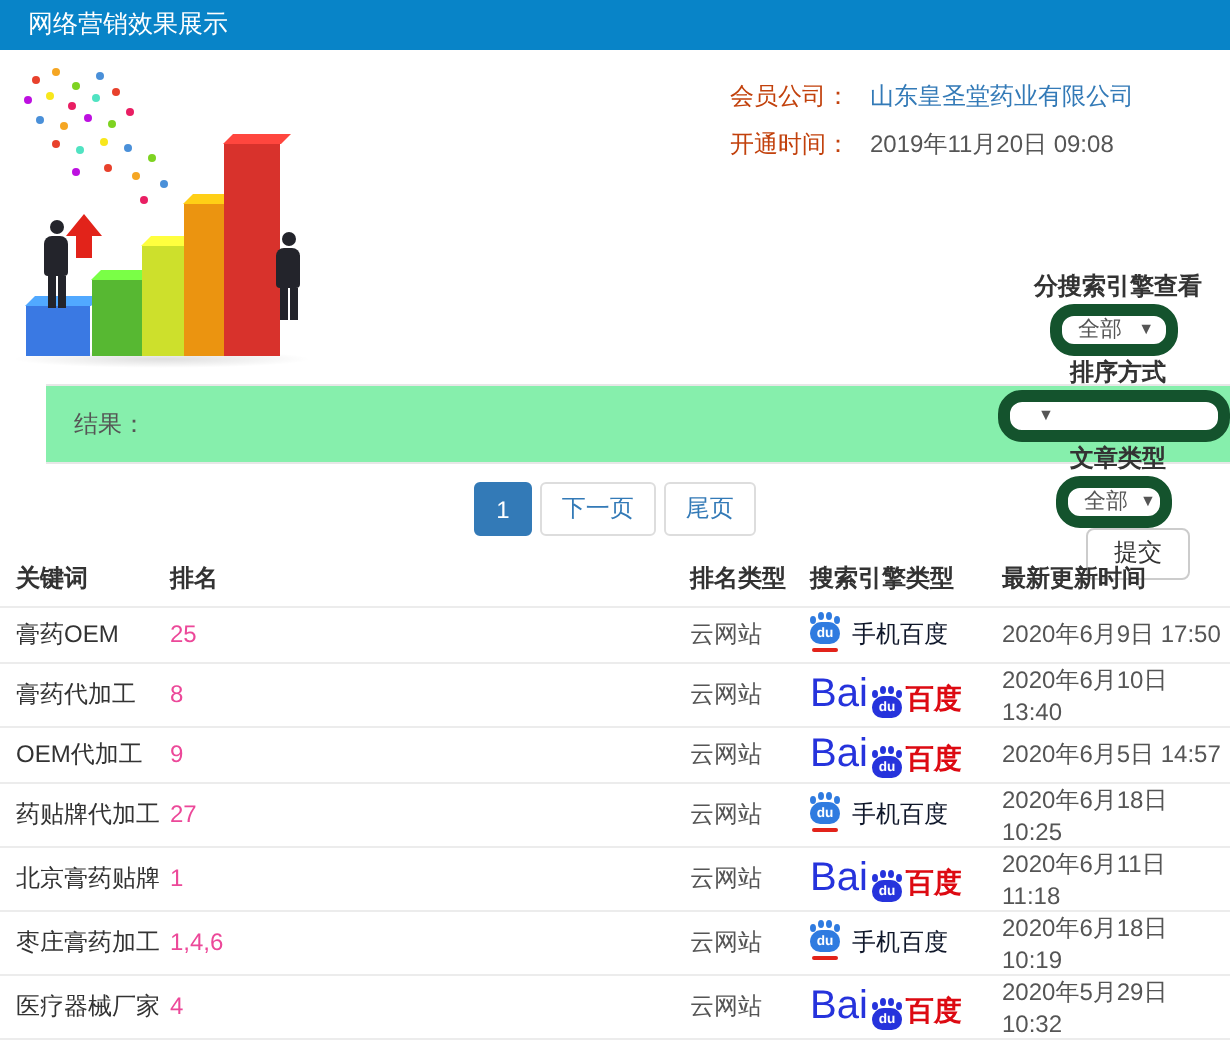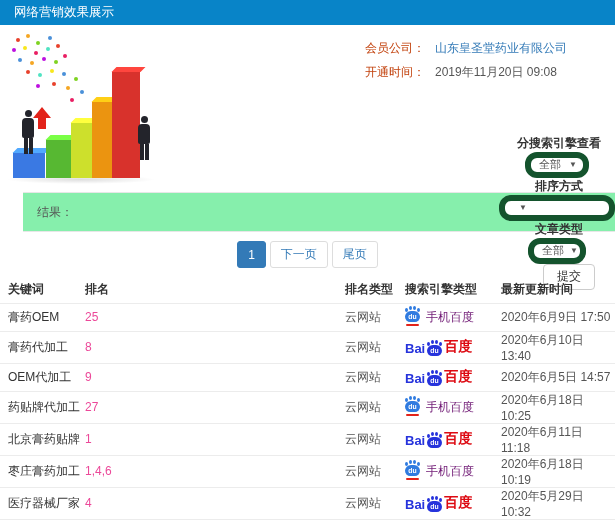--- a/index.html
+++ b/index.html
@@ -78,27 +78,27 @@
   .engine { display:inline-flex; align-items:center; }
   .paw { position:relative; display:inline-block; width:15px; height:11px;
     border-radius:8px 8px 7px 7px; color:#2633dc; background:currentColor;
     margin:0 2px; text-align:center; }
   .paw::before { content:""; position:absolute; top:-3px; left:0; width:3px; height:4px;
     border-radius:50%; background:currentColor;
     box-shadow:4px -2px 0 currentColor, 8px -2px 0 currentColor, 12px 0 0 currentColor; }
   .paw i { font-style:normal; color:#fff; font-size:8px; line-height:11px;
     font-weight:bold; display:block; transform:scale(.85); }
   .logo-pc { display:inline-flex; align-items:flex-end; }
-  .logo-pc .bai { color:#2633dc; font-size:13px; font-weight:bold; letter-spacing:0; }
+  .logo-pc .bai { color:#2633dc; font-size:20px; font-weight:normal; letter-spacing:0; }
   .logo-pc .bd { color:#dd0a12; font-size:14px; font-weight:bold; }
   .logo-mobile { display:inline-flex; align-items:center; }
   .mpaw { display:inline-flex; flex-direction:column; align-items:center; margin-top:3px; }
   .logo-mobile .paw { color:#2f7be0; margin:0; }
   .redbar { width:13px; height:2px; background:#e2231a; margin-top:2px; border-radius:1px; }
-  .mtext { color:#701a75; margin-left:6px; }
+  .mtext { color:#0f172a; margin-left:6px; }
 </style>
 </head>
 <body>
 
 <div class="topbar">
   <span>网络营销效果展示</span>
 </div>
 
 <div class="info-section">
   <div class="illus">

